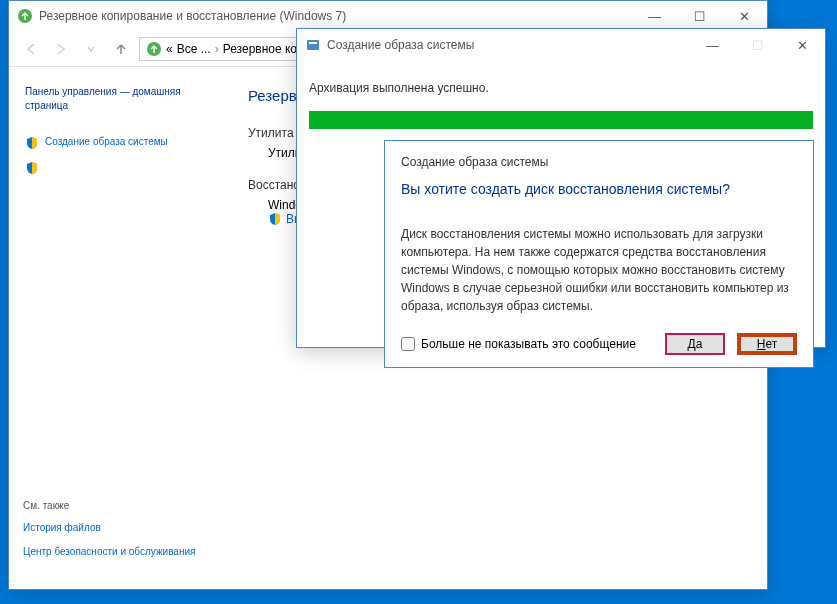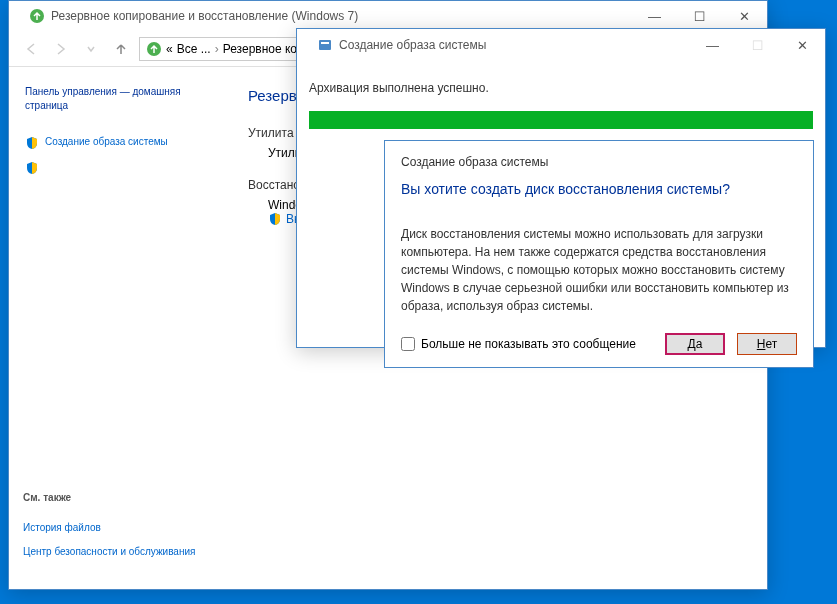--- a/index.html
+++ b/index.html
@@ -2,40 +2,40 @@
 <html><head>
 <meta charset="utf-8">
 <style>
 * { box-sizing: border-box; margin: 0; padding: 0; font-family: "Segoe UI", Tahoma, sans-serif; }
 body { background: #0078d7; width: 837px; height: 604px; overflow: hidden; position: relative; }
 
 .window { position: absolute; background: #fff; border: 1px solid #4a88c7; box-shadow: 0 4px 20px rgba(0,0,0,0.2); }
 
 
 .main-window { left: 8px; top: 0; width: 760px; height: 590px; }
-.titlebar { height: 30px; display: flex; align-items: center; padding-left: 20px; background: #fff; }
+.titlebar { height: 30px; display: flex; align-items: center; padding-left: 8px; background: #fff; }
 .titlebar .icon { width: 16px; height: 16px; margin-right: 6px; }
 .titlebar .title { font-size: 12px; color: #555; flex: 1; }
 .titlebar .controls { display: flex; }
 .titlebar .ctrl { width: 45px; height: 30px; display: flex; align-items: center; justify-content: center; color: #555; font-size: 13px; cursor: default; }
 
 .toolbar { height: 36px; display: flex; align-items: center; padding: 0 10px; border-bottom: 1px solid #e0e0e0; gap: 6px; }
 .nav-btn { width: 24px; height: 24px; display: flex; align-items: center; justify-content: center; color: #ccc; }
 .nav-btn.up { color: #888; }
 .breadcrumb { flex: 1; border: 1px solid #ccc; height: 24px; display: flex; align-items: center; padding: 0 6px; font-size: 12px; gap: 4px; }
 .breadcrumb .sep { color: #888; }
 .breadcrumb .bc-icon { width: 16px; height: 16px; }
 
 .body { display: flex; height: calc(100% - 66px); }
 .sidebar { width: 215px; padding: 18px 16px; font-size: 10px; }
 .sidebar .home { color: #003399; margin-bottom: 22px; line-height: 1.4; }
 .sidebar .link { color: #0066cc; margin-bottom: 10px; display: flex; align-items: flex-start; gap: 6px; line-height: 1.4; cursor: pointer; }
 .sidebar .link .shield { width: 14px; height: 14px; flex-shrink: 0; margin-top: 1px; }
 .sidebar .bottom { position: absolute; bottom: 20px; left: 14px; }
-.sidebar .bottom .hdr { color: #555; margin-bottom: 18px; font-weight: bold; }
+.sidebar .bottom .hdr { color: #555; margin-bottom: 10px; }
 
 .content { flex: 1; padding: 20px 24px; font-size: 12px; }
 .content h1 { font-size: 15px; font-weight: normal; color: #003399; margin-bottom: 22px; }
 .content .section { color: #333; margin-bottom: 6px; }
 .content .indent { margin-left: 20px; margin-bottom: 18px; }
 .content .lnk { color: #0066cc; display: inline-flex; align-items: center; gap: 4px; }
 .content .shield-sm { width: 14px; height: 14px; }
 
 
 .progress-window { left: 296px; top: 28px; width: 530px; height: 320px; }
@@ -46,21 +46,21 @@
 
 
 .msg-dialog { position: absolute; left: 384px; top: 140px; width: 430px; background: #fff; border: 1px solid #4a88c7; }
 .msg-body { padding: 14px 16px 12px; font-size: 12px; }
 .msg-body .caption { color: #333; margin-bottom: 12px; }
 .msg-body .question { color: #003399; font-size: 14px; margin-bottom: 28px; }
 .msg-body .desc { color: #333; line-height: 1.5; margin-bottom: 18px; }
 .msg-body .footer { display: flex; align-items: center; gap: 12px; }
 .msg-body .chk { display: flex; align-items: center; gap: 6px; flex: 1; }
 .msg-body .chk input { width: 14px; height: 14px; }
-.msg-body .btn { min-width: 60px; height: 22px; border: 1px solid #c2410c; background: #e1e1e1; font-size: 12px; cursor: pointer; }
+.msg-body .btn { min-width: 60px; height: 22px; border: 4px solid #c2410c; background: #e1e1e1; font-size: 12px; cursor: pointer; }
 .msg-body .btn.default { border: 2px solid #be185d; }
 
 svg { display: block; }
 </style>
 </head>
 <body>
 
 <div class="window main-window">
   <div class="titlebar">
     <span class="icon">

